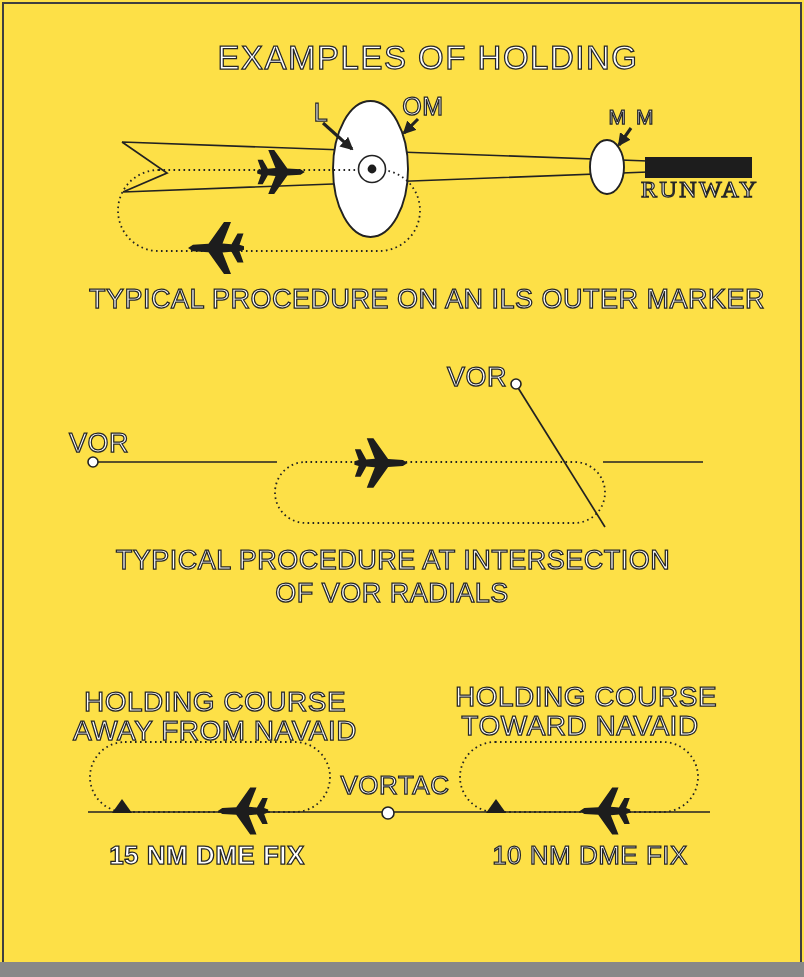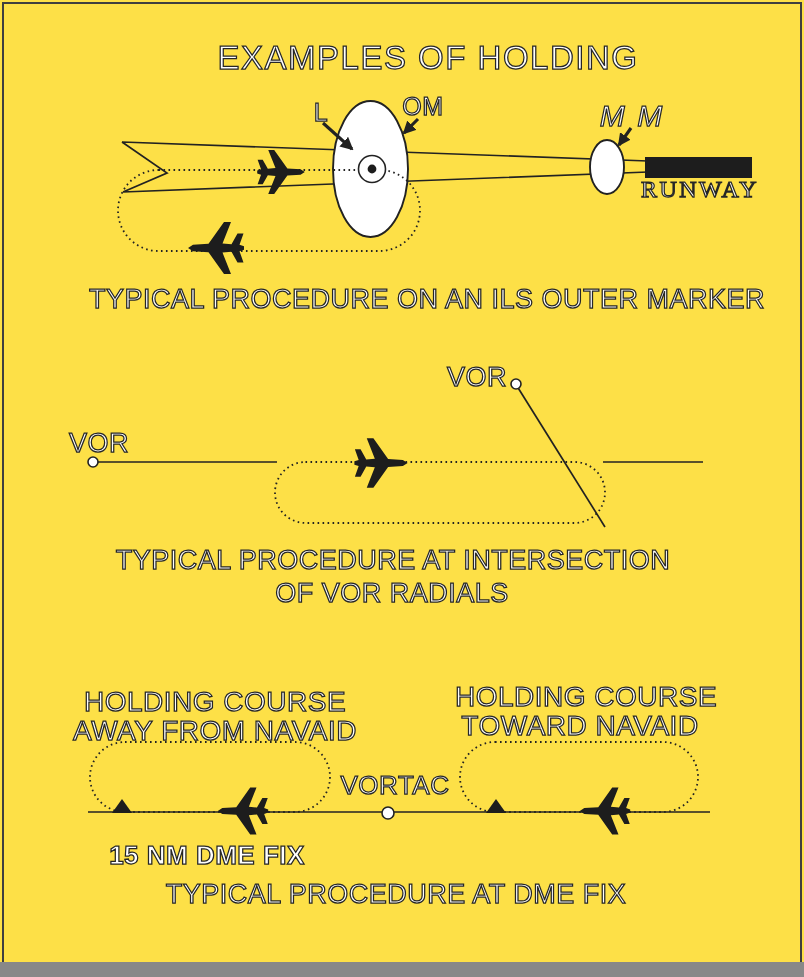--- a/index.html
+++ b/index.html
@@ -23,21 +23,21 @@
     color:#2b2b2b;
     -webkit-text-fill-color:#ffffff;
     -webkit-text-stroke:1.25px #262626;
     letter-spacing:0.5px;
     line-height:1;
     user-select:none;
   }
   .title{font-size:33px;letter-spacing:1.5px;}
   .caption{font-size:27px;}
   .small{font-size:25px;}
-  .mm{font-size:30px;letter-spacing:2px;font-style:italic;}
+  .mm{font-size:21px;letter-spacing:2px;}
   .runway{font-size:24px;letter-spacing:2.5px;font-family:Liberation Serif, serif;}
   .vor{font-size:27px;}
   .vortac{font-size:26px;}
   .hold{font-size:28px;}
   .fix{font-size:26px;}
 </style>
 </head>
 <body>
 
 <div id="page">
@@ -108,16 +108,16 @@
   <div class="lbl vor" style="left:477px;top:377px;">VOR</div>
   <div class="lbl caption" style="left:393px;top:560px;">TYPICAL PROCEDURE AT INTERSECTION</div>
   <div class="lbl caption" style="left:392px;top:593px;">OF VOR RADIALS</div>
 
   <div class="lbl hold" style="left:215px;top:702px;">HOLDING COURSE</div>
   <div class="lbl hold" style="left:215px;top:731px;">AWAY FROM NAVAID</div>
   <div class="lbl hold" style="left:586px;top:697px;">HOLDING COURSE</div>
   <div class="lbl hold" style="left:580px;top:726px;">TOWARD NAVAID</div>
   <div class="lbl vortac" style="left:395px;top:785px;">VORTAC</div>
   <div class="lbl fix" style="left:207px;top:855px;font-weight:bold;">15 NM DME FIX</div>
-  <div class="lbl caption" style="left:396px;top:894px;">TYPICAL PROCEDURE AT DME FIX</div>
+  <div class="lbl fix" style="left:590px;top:855px;">10 NM DME FIX</div>
 
   <div id="frame"></div>
 </div>
 
 </body></html>

